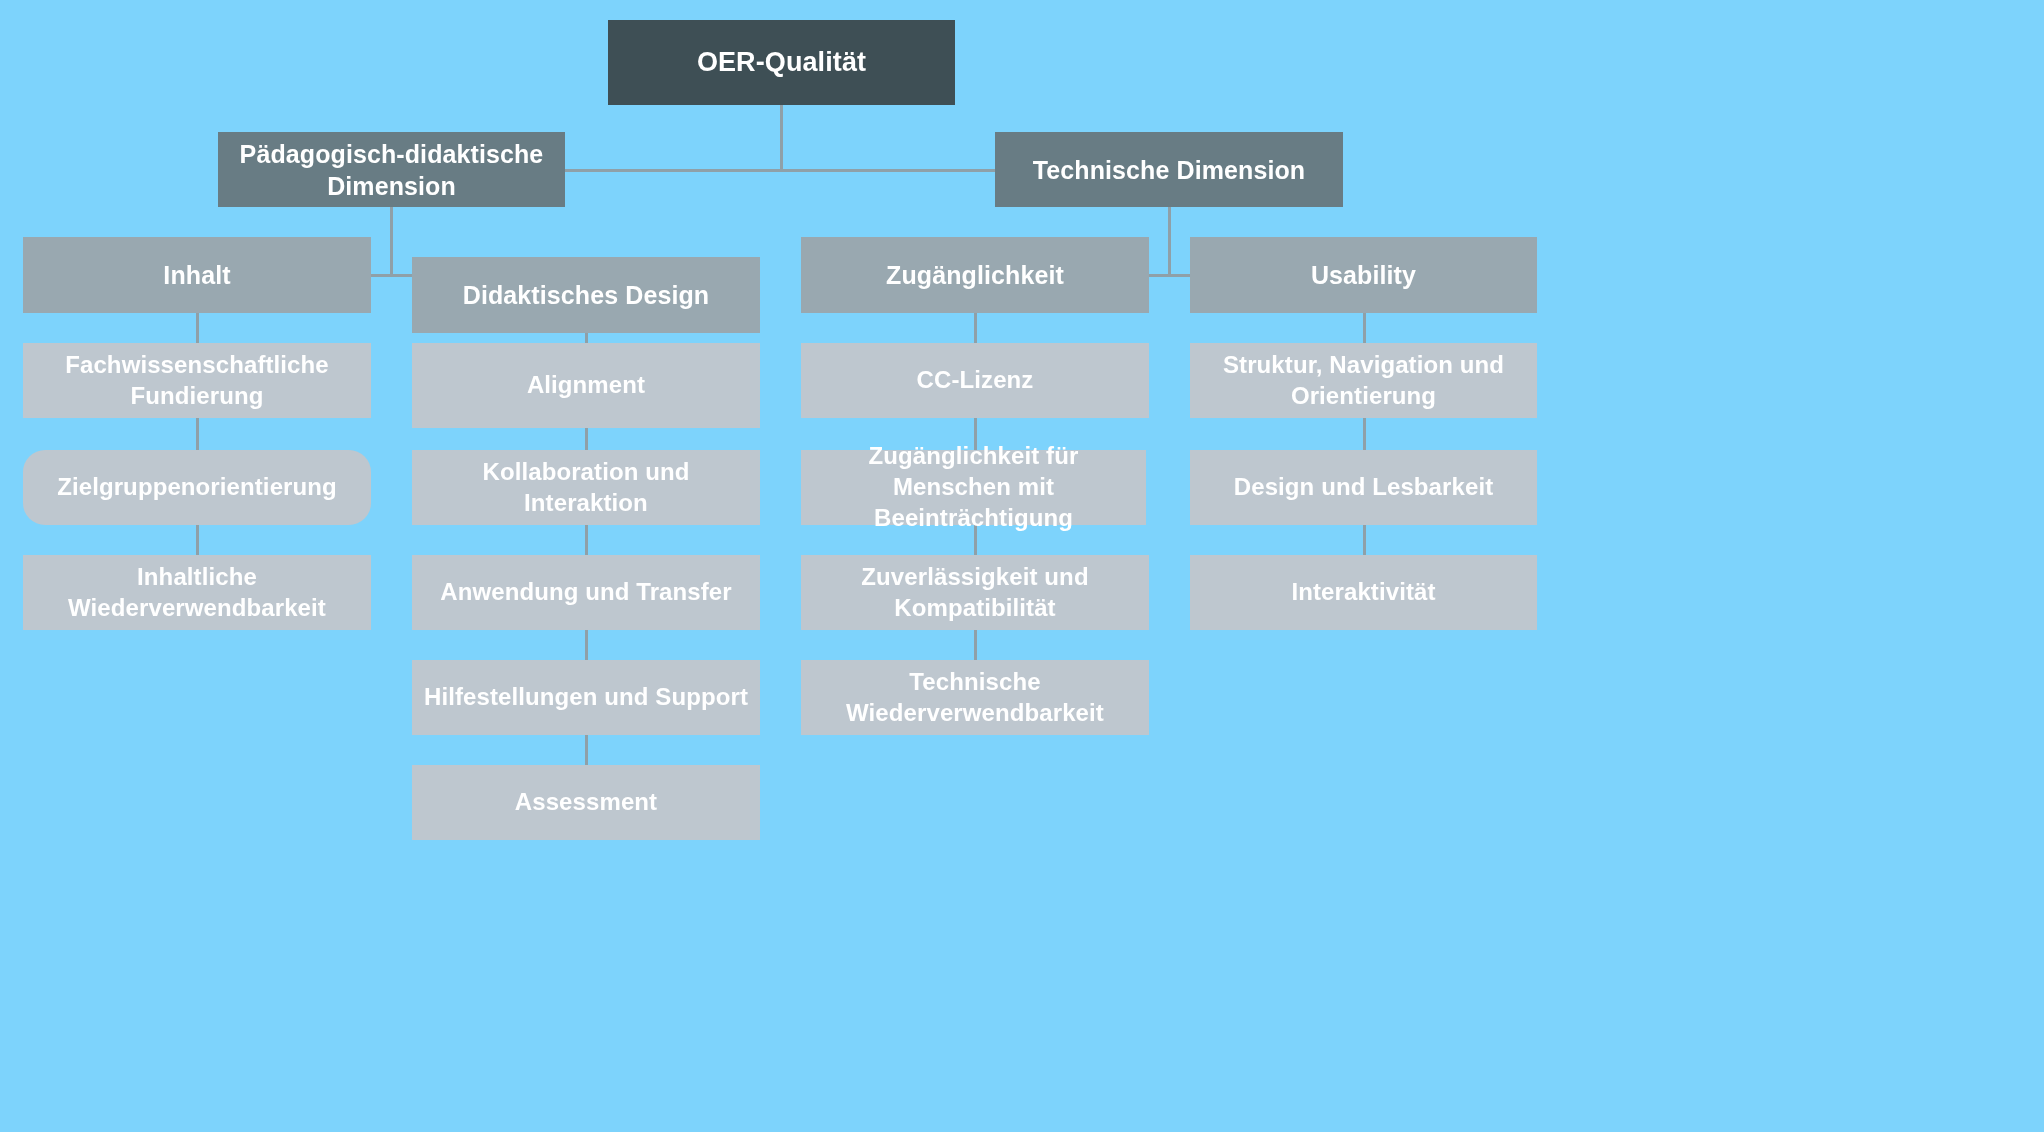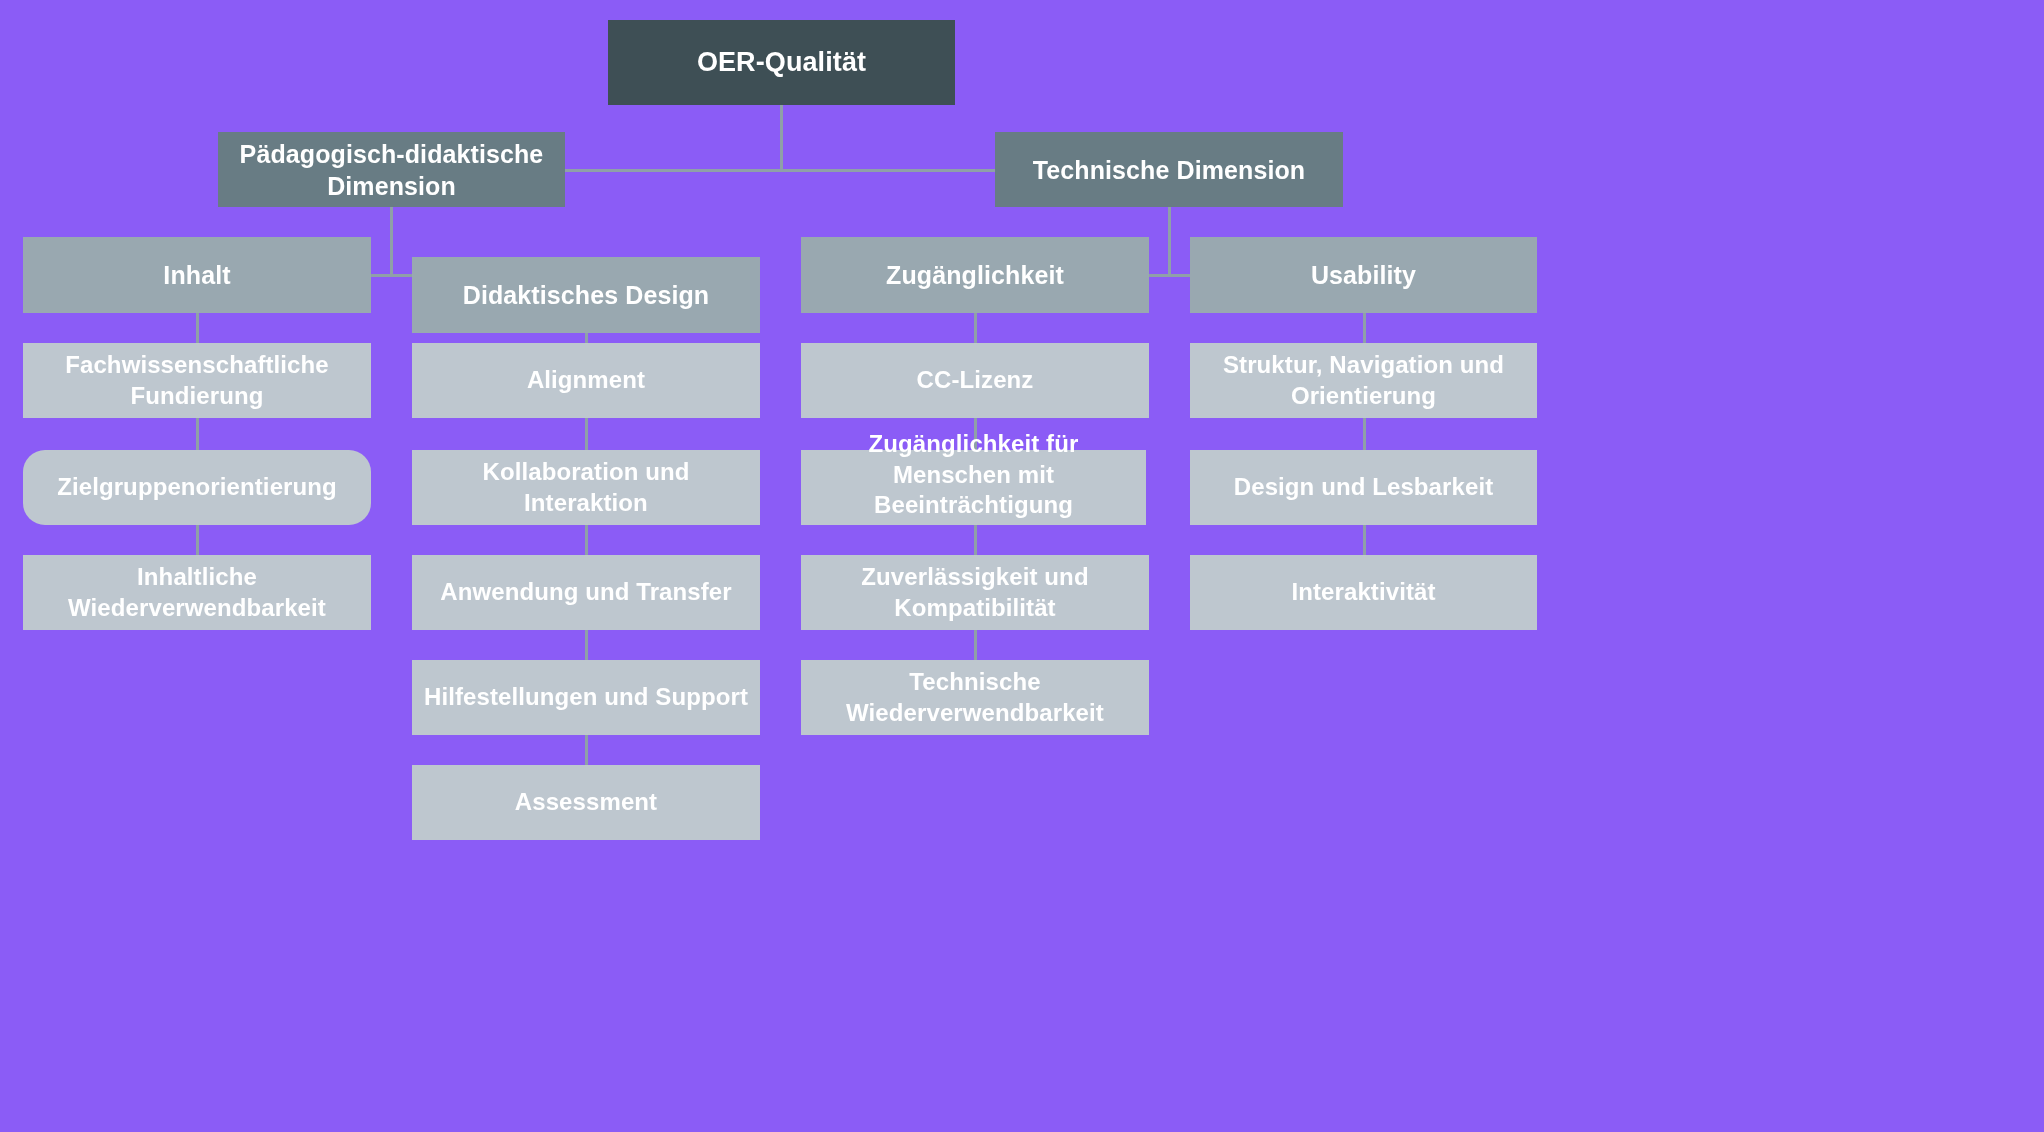--- a/index.html
+++ b/index.html
@@ -8,21 +8,21 @@
     padding: 0;
     background: #ffffff;
   }
   body {
     font-family: "Liberation Sans", sans-serif;
   }
   #stage {
     position: relative;
     width: 2044px;
     height: 1132px;
-    background: #8b5cf6;
+    background: #7dd3fc;
     overflow: hidden;
   }
   
   .lines {
     position: absolute;
     left: 0; top: 0;
     width: 2044px;
     height: 1132px;
   }
   
@@ -110,40 +110,40 @@
   <div class="node lvl4" style="left:23px; top:343px; width:348px; height:75px;">
     <span>Fachwissenschaftliche Fundierung</span>
   </div>
   <div class="node lvl4" style="left:23px; top:450px; width:348px; height:75px;border-radius:22px;">
     <span>Zielgruppenorientierung</span>
   </div>
   <div class="node lvl4" style="left:23px; top:555px; width:348px; height:75px;">
     <span>Inhaltliche Wiederverwendbarkeit</span>
   </div>
 
-  <div class="node lvl4" style="left:412px; top:343px; width:348px; height:75px;">
+  <div class="node lvl4" style="left:412px; top:343px; width:348px; height:85px;">
     <span>Alignment</span>
   </div>
   <div class="node lvl4" style="left:412px; top:450px; width:348px; height:75px;">
     <span>Kollaboration und Interaktion</span>
   </div>
   <div class="node lvl4" style="left:412px; top:555px; width:348px; height:75px;">
     <span>Anwendung und Transfer</span>
   </div>
   <div class="node lvl4" style="left:412px; top:660px; width:348px; height:75px;">
     <span>Hilfestellungen und Support</span>
   </div>
   <div class="node lvl4" style="left:412px; top:765px; width:348px; height:75px;">
     <span>Assessment</span>
   </div>
 
   <div class="node lvl4" style="left:801px; top:343px; width:348px; height:75px;">
     <span>CC-Lizenz</span>
   </div>
-  <div class="node lvl4" style="left:801px; top:450px; width:345px; height:75px;align-items:flex-end;">
+  <div class="node lvl4" style="left:801px; top:450px; width:345px; height:75px;">
     <span>Zugänglichkeit für Menschen mit Beeinträchtigung</span>
   </div>
   <div class="node lvl4" style="left:801px; top:555px; width:348px; height:75px;">
     <span>Zuverlässigkeit und Kompatibilität</span>
   </div>
   <div class="node lvl4" style="left:801px; top:660px; width:348px; height:75px;align-items:center;">
     <span>Technische Wiederverwendbarkeit</span>
   </div>
 
   <div class="node lvl4" style="left:1190px; top:343px; width:347px; height:75px;">

